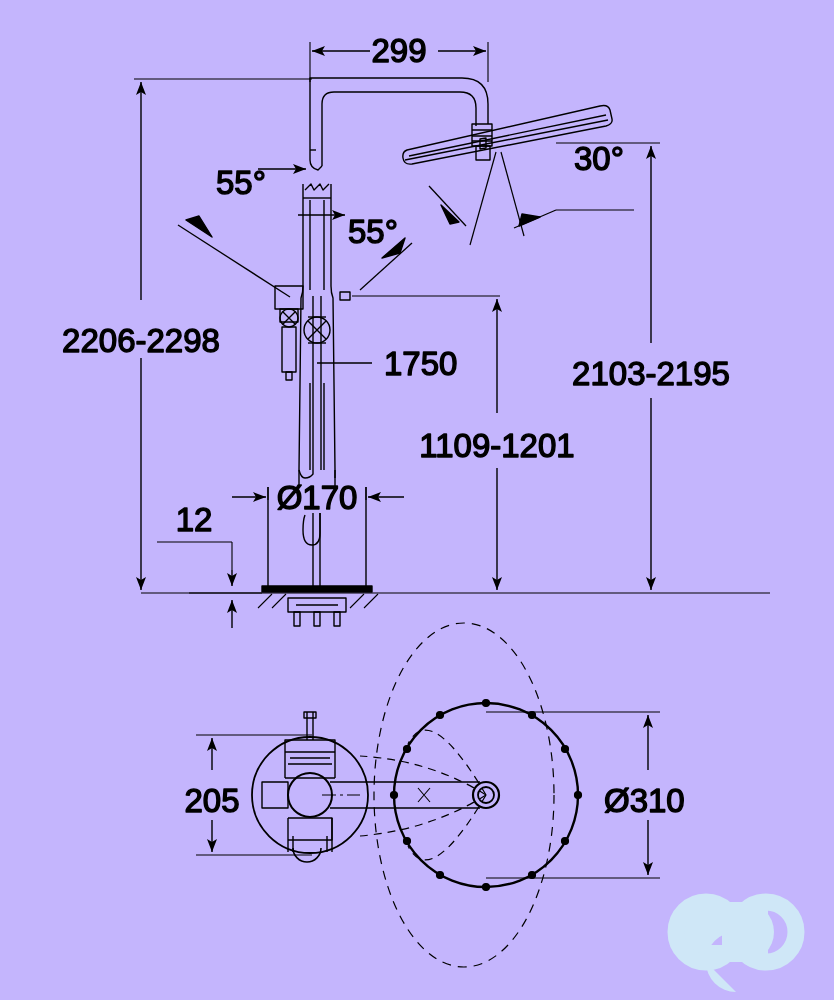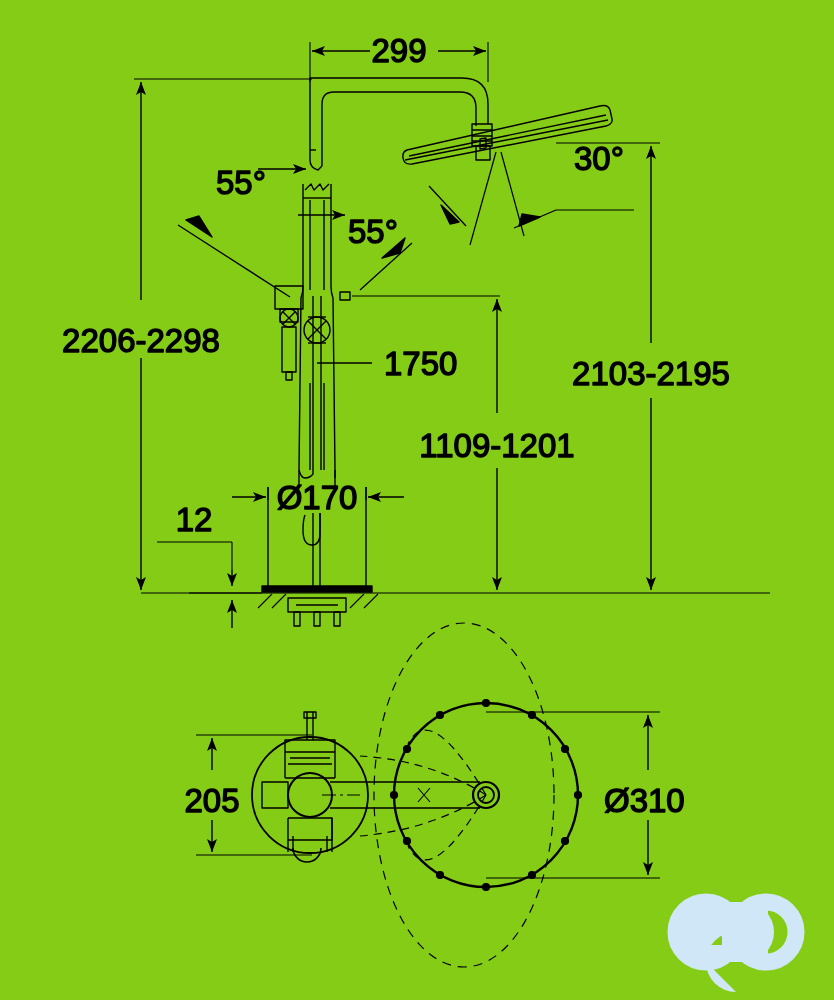--- a/index.html
+++ b/index.html
@@ -7,21 +7,21 @@
     padding: 0;
     background: #ffffff;
   }
   body {
     font-family: "Liberation Sans", sans-serif;
   }
   #sheet {
     position: relative;
     width: 834px;
     height: 1000px;
-    background: #84cc16;
+    background: #c4b5fd;
     overflow: hidden;
   }
   #drawing {
     position: absolute;
     left: 0;
     top: 0;
     width: 834px;
     height: 1000px;
   }
   .dimtext {

